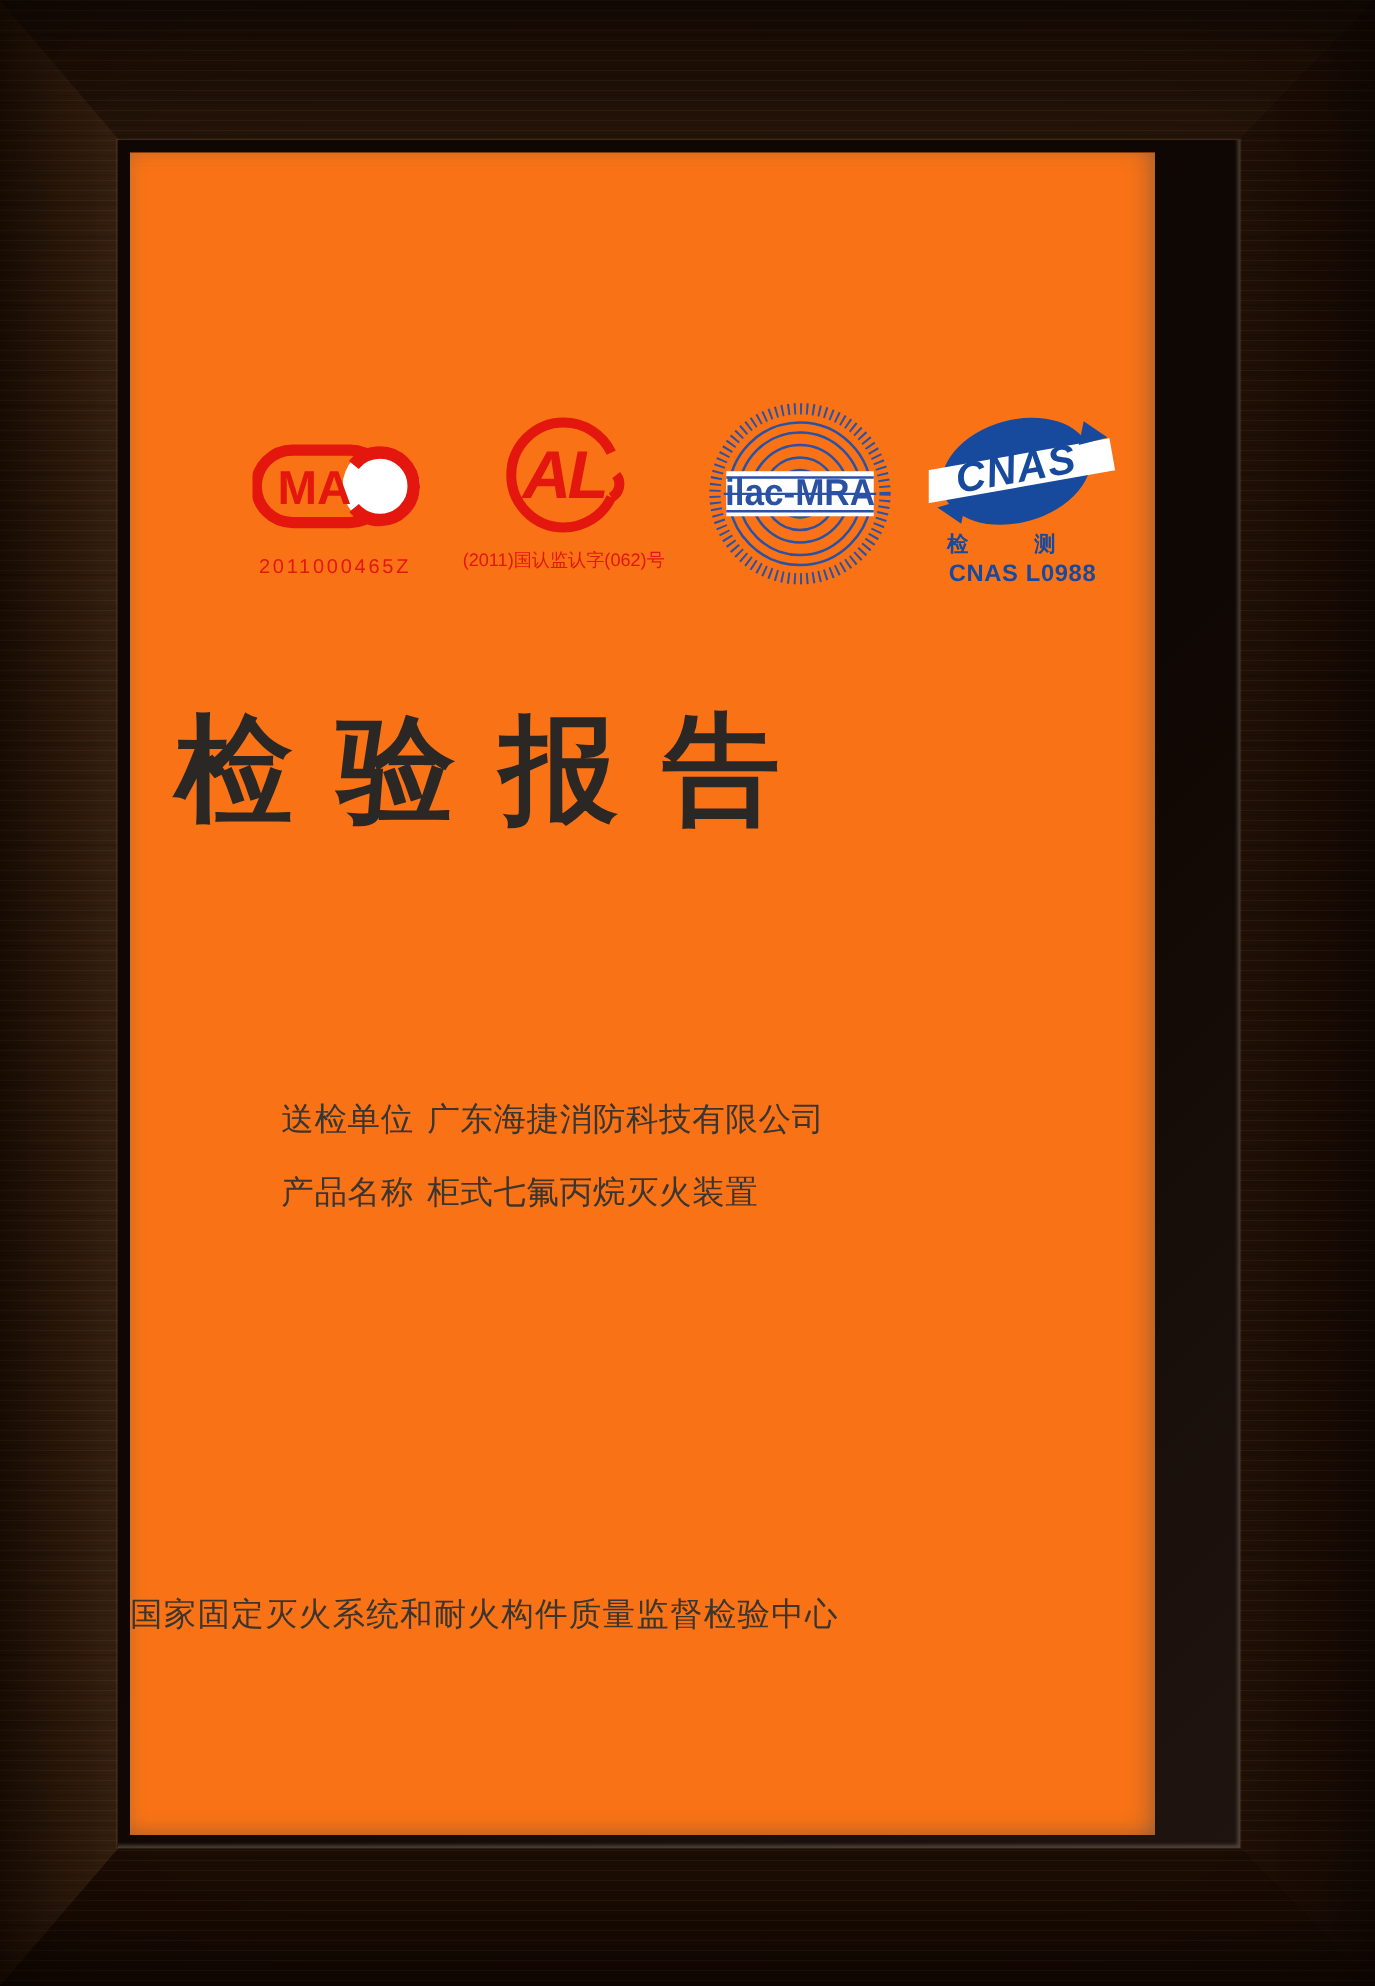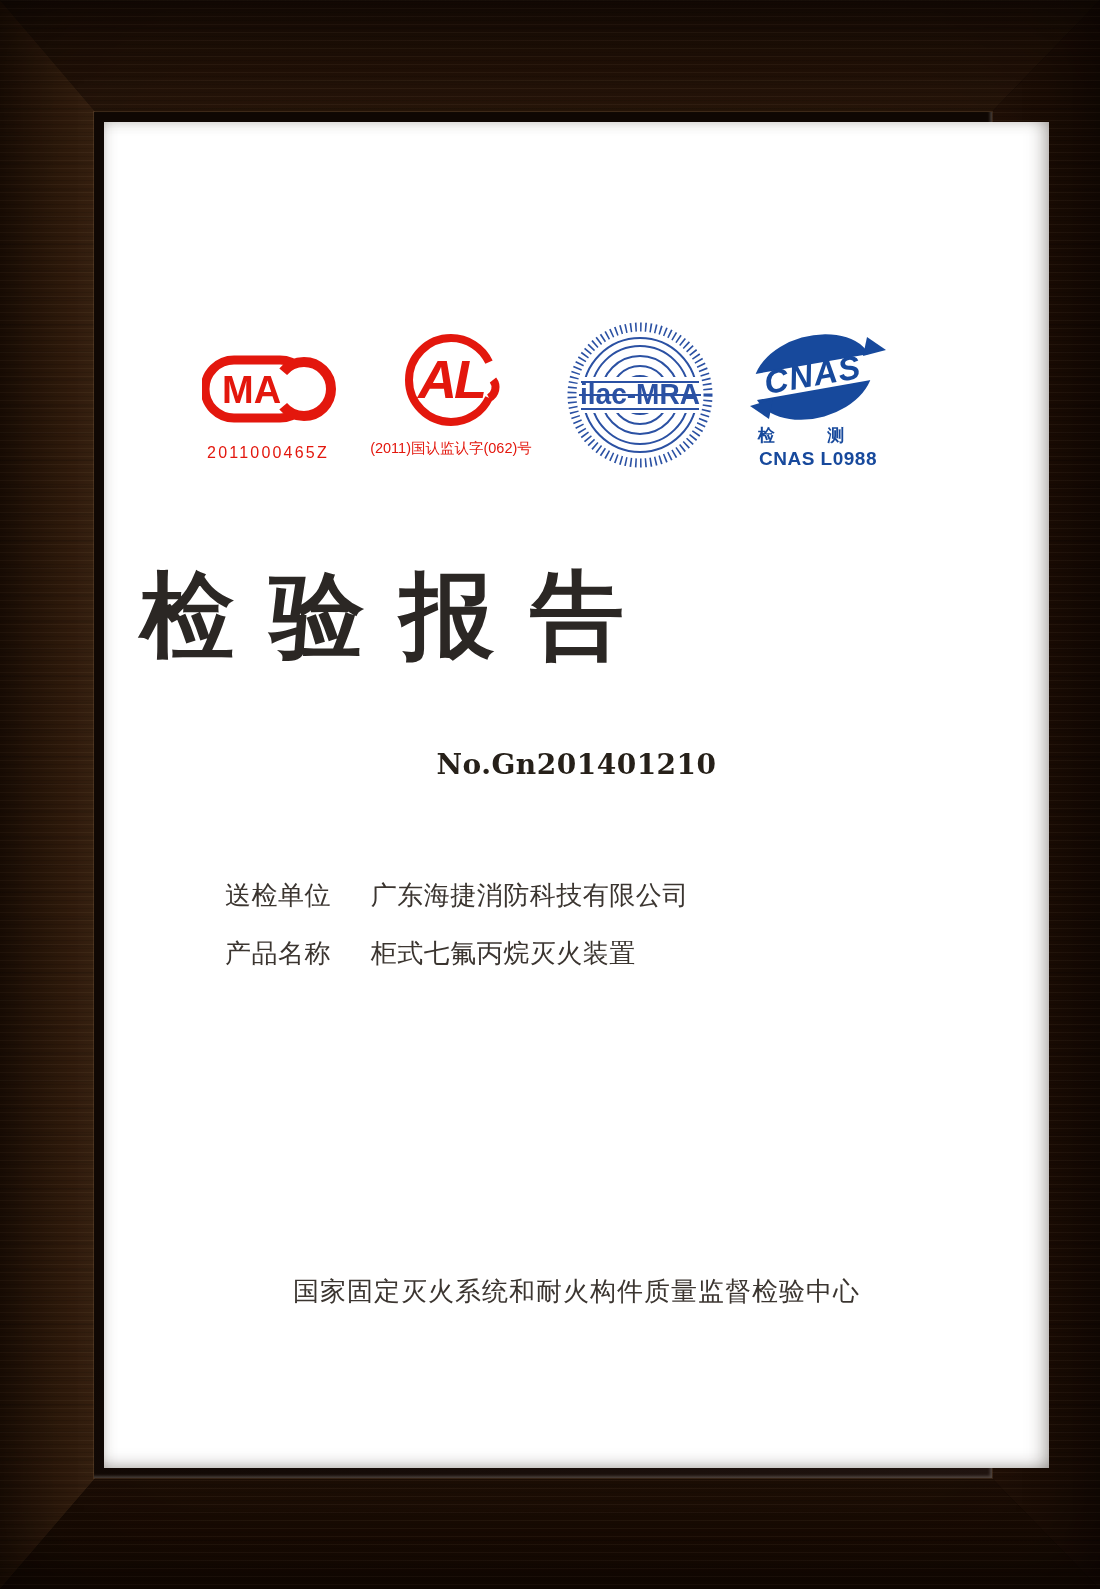--- a/index.html
+++ b/index.html
@@ -33,21 +33,21 @@
   .vignette{position:absolute;inset:0;pointer-events:none;
     box-shadow:inset 0 0 70px rgba(0,0,0,0.45), inset 0 0 220px rgba(0,0,0,0.30);}
   .inner-lip{
     position:absolute;left:94px;top:112px;width:898px;height:1366px;
     background:linear-gradient(135deg,#0f0703 55%,#201410 100%);
     box-shadow:0 0 0 1px rgba(170,140,100,0.18), inset -2px -2px 3px rgba(190,180,170,0.30);
   }
 
   
   .paper{
-    position:absolute;left:104px;top:122px;width:945px;height:1346px;background:#ffffff;
+    position:absolute;left:104px;top:122px;width:820px;height:1346px;background:#f97316;
     box-shadow:
       inset -14px 0 18px -10px rgba(90,82,75,0.50),
       inset 0 -12px 16px -10px rgba(90,82,75,0.40),
       inset 10px 0 14px -10px rgba(120,110,100,0.30),
       inset 0 10px 14px -10px rgba(120,110,100,0.28);
   }
 
   
   .logo-band{position:absolute;left:0;top:196px;width:878px;height:170px;}
   .logo{position:absolute;}
@@ -63,23 +63,23 @@
     letter-spacing:36px;text-indent:36px;color:#2b2724;
     font-family:"Liberation Sans",sans-serif;
   }
   .report-no{
     position:absolute;top:626px;left:0;width:100%;text-align:center;
     font-family:"DejaVu Serif","Liberation Serif",serif;
     font-size:28px;font-weight:700;letter-spacing:0.5px;color:#262019;
   }
   .fields{position:absolute;left:121px;top:758px;}
   .field-row{height:30px;line-height:30px;margin-bottom:28px;font-size:26px;color:#3b3530;letter-spacing:0.5px;}
-  .field-label{margin-right:32px;}
+  .field-label{margin-right:3px;}
   .issuer{
-    position:absolute;top:1153px;left:0;width:100%;text-align:center;
+    position:absolute;top:1153px;left:0;width:100%;
     font-size:26px;line-height:32px;color:#3b3530;letter-spacing:1px;
   }
   svg text{font-family:"Liberation Sans",sans-serif;}
 </style>
 </head>
 <body>
 
 <div class="scene">
 
   <div class="frame-piece frame-top"></div>
@@ -137,21 +137,20 @@
         <path d="M124,10 L143,23 L120,29 Z" fill="#17499c"></path>
         <path d="M26,92 L7,79 L30,72 Z" fill="#17499c"></path>
         <text x="70" y="59" text-anchor="middle" font-size="33" font-weight="900" font-style="italic" letter-spacing="1" fill="#17499c" transform="rotate(-10 70 50)">CNAS</text>
         <text x="70" y="114" text-anchor="middle" font-size="17" font-weight="600" letter-spacing="24" fill="#17499c">检 测</text>
         <text x="75" y="138" text-anchor="middle" font-size="19" font-weight="800" letter-spacing="0.5" fill="#17499c">CNAS L0988</text>
       </svg>
     </div>
 
     <h1 class="title">检验报告</h1>
 
-    <div class="report-no">No.Gn201401210</div>
 
     <div class="fields">
       <div class="field-row">
         <span class="field-label">送检单位</span>
         <span class="field-value">广东海捷消防科技有限公司</span>
       </div>
       <div class="field-row">
         <span class="field-label">产品名称</span>
         <span class="field-value">柜式七氟丙烷灭火装置</span>
       </div>

